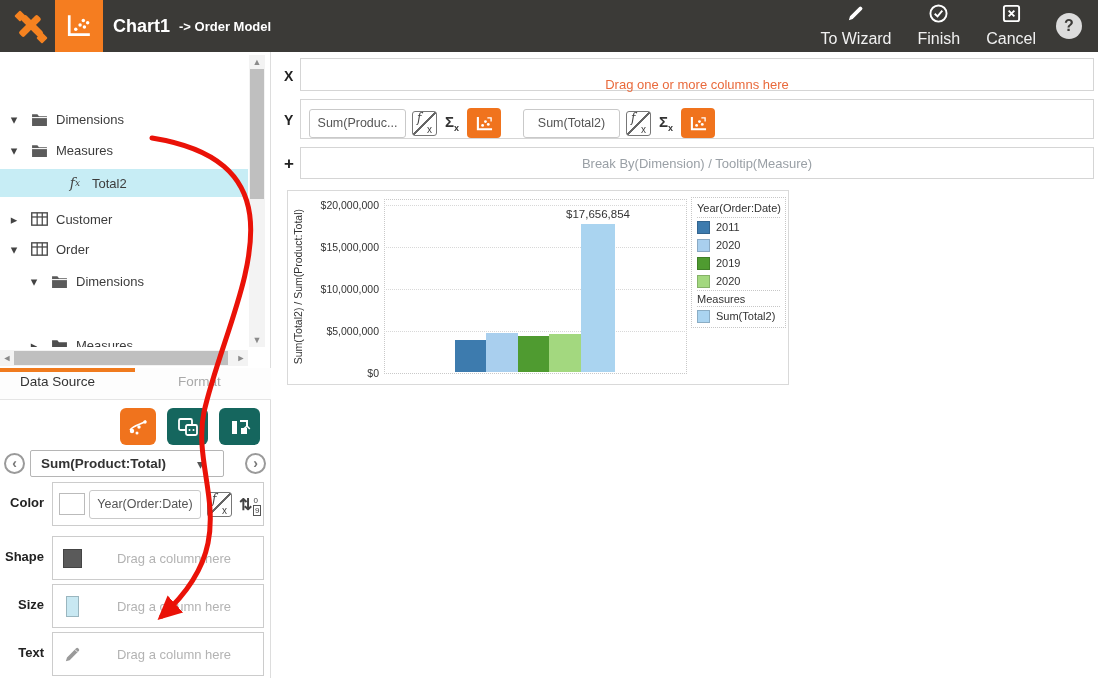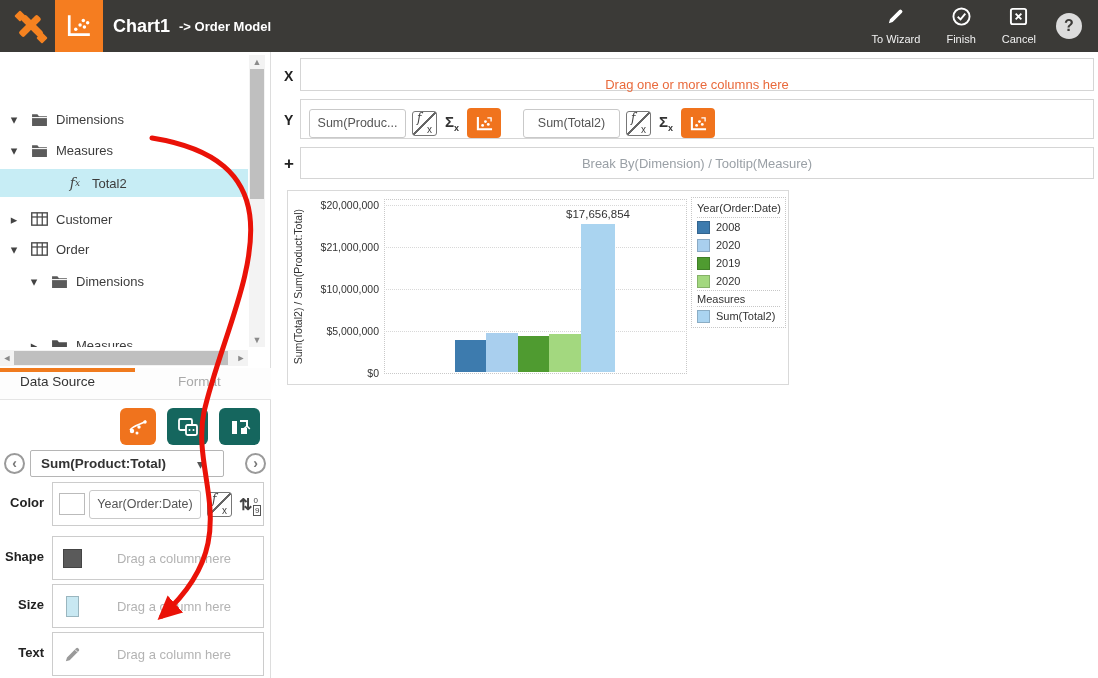--- a/index.html
+++ b/index.html
@@ -7,21 +7,21 @@
 
   
   .header { position:absolute; left:0; top:0; width:1098px; height:52px; background:#3b3a37; z-index:5; }
   .tools-ic { position:absolute; left:14px; top:10px; width:34px; height:34px; }
   .chart-tile { position:absolute; left:55px; top:0; width:48px; height:52px; background:#f57d20; display:flex; align-items:center; justify-content:center; }
   .titlewrap { position:absolute; left:113px; top:0; height:52px; display:flex; align-items:center; gap:9px; }
   .title { color:#fff; font-size:18px; font-weight:bold; }
   .subtitle { color:#fff; font-size:13px; font-weight:bold; }
   .hactions { position:absolute; right:62px; top:0; height:52px; display:flex; align-items:center; gap:26px; }
   .haction { display:flex; flex-direction:column; align-items:center; gap:3px; cursor:pointer; }
-  .haction .hlabel { color:#f1f1f1; font-size:11px; }
+  .haction .hlabel { color:#f1f1f1; font-size:16px; }
   .helpbtn { position:absolute; right:16px; top:13px; width:26px; height:26px; border-radius:50%; background:#dcdcdc; color:#3b3a37; font-weight:bold; font-size:16px; display:flex; align-items:center; justify-content:center; }
 
   
   .leftpanel { position:absolute; left:0; top:52px; width:271px; height:626px; background:#fff; border-right:1px solid #ddd; }
   .tree { position:absolute; left:0; top:0; width:248px; height:295px; overflow:hidden; }
   .trow { position:absolute; left:0; height:28px; width:248px; display:flex; align-items:center; font-size:13px; color:#3c3c3c; cursor:pointer; }
   .trow.sel { background:#c7edf5; }
   .caret { width:12px; text-align:center; font-size:10px; color:#444; }
   .caret.down::before { content:"▾"; font-size:13px; }
   .caret.right::before { content:"▸"; font-size:13px; }
@@ -401,21 +401,21 @@
   <div class="chartpanel" id="chartpanel">
     <div class="ytitle">
       <span>Sum(Total2) / Sum(Product:Total)</span>
     </div>
     <div class="plotbox"></div>
     <div class="legend">
       <div class="ltitle">Year(Order:Date)</div>
       <div id="legend-entries">
           <div class="lrow">
             <span class="sw" style="background: rgb(61, 123, 174);"></span>
-            <span>2008</span>
+            <span>2011</span>
           </div>
           <div class="lrow">
             <span class="sw" style="background: rgb(169, 207, 238);"></span>
             <span>2020</span>
           </div>
           <div class="lrow">
             <span class="sw" style="background: rgb(79, 155, 48);"></span>
             <span>2019</span>
           </div>
           <div class="lrow">
@@ -430,21 +430,21 @@
             <span>Sum(Total2)</span>
           </div>
         </div>
     </div>
   <div class="ytick" style="top: 176px;">$0</div>
       <div class="gridline" style="top: 140px;"></div>
       <div class="ytick" style="top: 134px;">$5,000,000</div>
       <div class="gridline" style="top: 98px;"></div>
       <div class="ytick" style="top: 92px;">$10,000,000</div>
       <div class="gridline" style="top: 56px;"></div>
-      <div class="ytick" style="top: 50px;">$21,000,000</div>
+      <div class="ytick" style="top: 50px;">$15,000,000</div>
       <div class="gridline" style="top: 14px;"></div>
       <div class="ytick" style="top: 8px;">$20,000,000</div>
       <div class="bar" style="left: 167px; width: 31px; top: 149px; height: 32px; background: rgb(61, 123, 174);"></div>
       <div class="bar" style="left: 198px; width: 32px; top: 142px; height: 39px; background: rgb(169, 207, 238);"></div>
       <div class="bar" style="left: 230px; width: 31px; top: 145px; height: 36px; background: rgb(79, 155, 48);"></div>
       <div class="bar" style="left: 261px; width: 32px; top: 143px; height: 38px; background: rgb(163, 216, 127);"></div>
       <div class="bar" style="left: 293px; width: 34px; top: 33px; height: 148px; background: rgb(170, 212, 240);"></div>
       <div class="datalabel" style="left: 310px; top: 17px;">$17,656,854</div>
     </div>
 </div>

